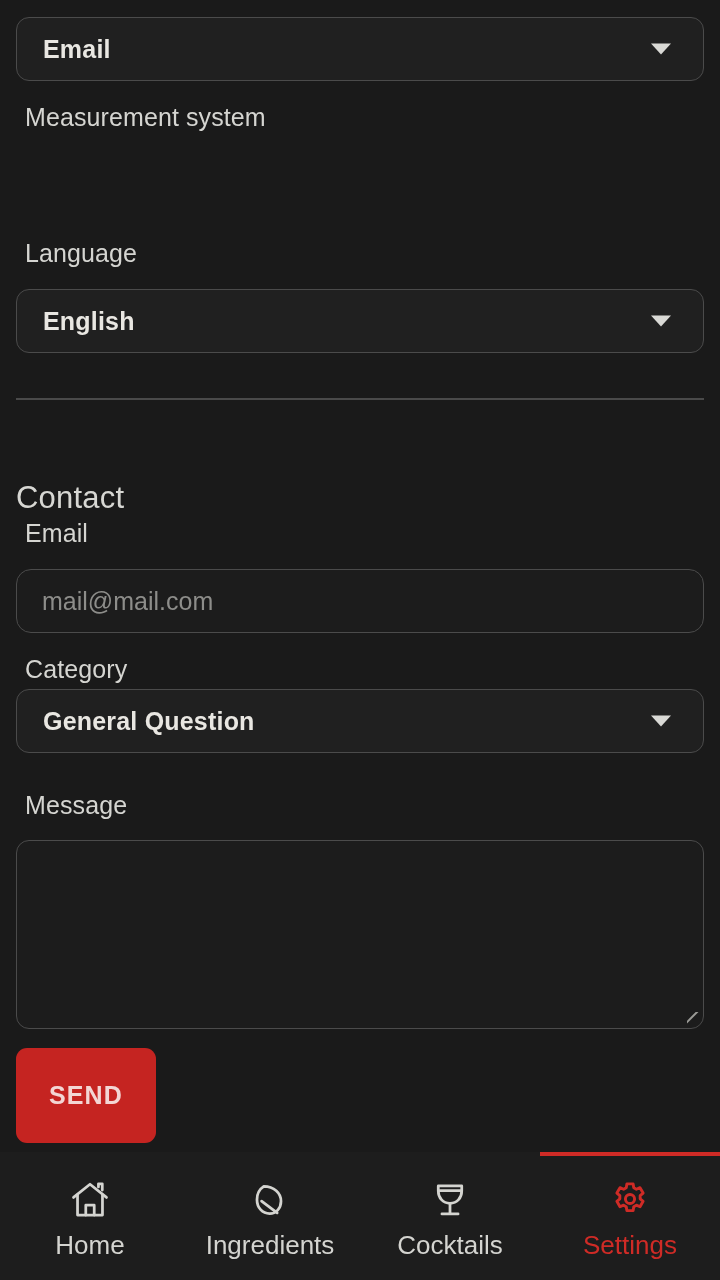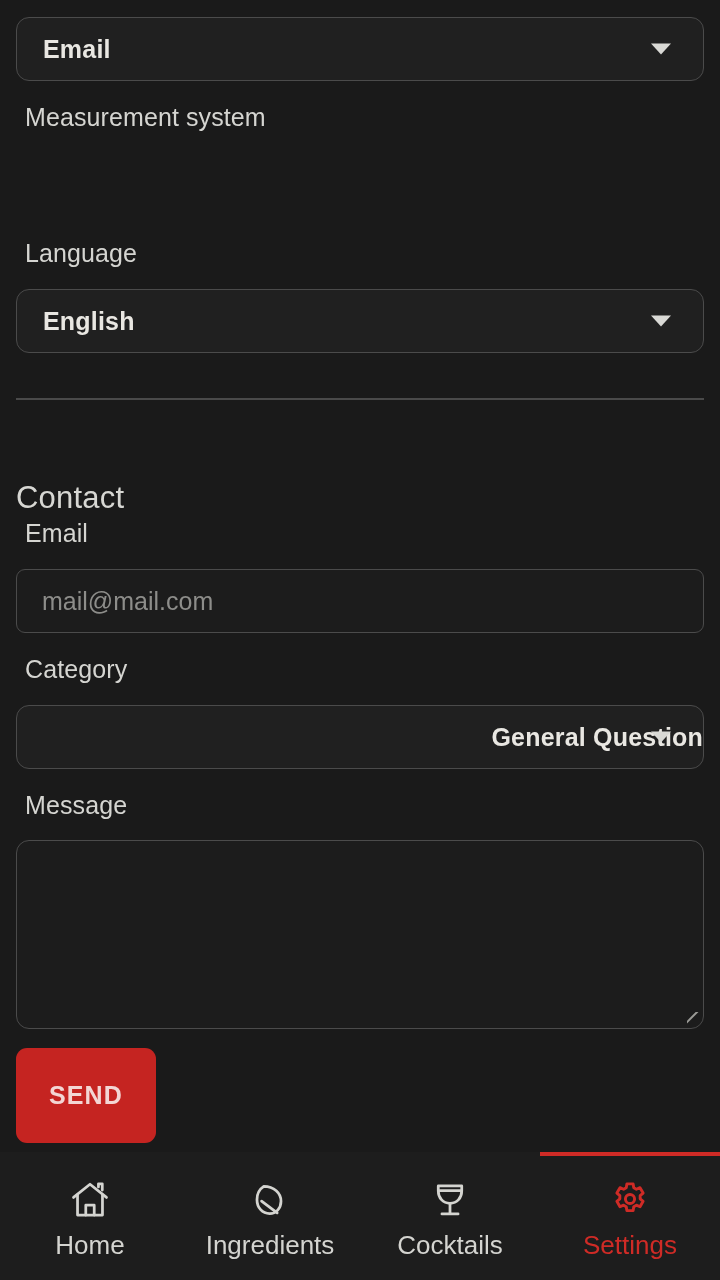--- a/index.html
+++ b/index.html
@@ -109,34 +109,34 @@
   #label-category { position: absolute; left: 25px; top: 654px; }
   #label-message  { position: absolute; left: 25px; top: 790px; }
 
   .text-input {
     position: absolute;
     left: 16px;
     width: 688px;
     height: 64px;
     top: 569px;
     border: 1px solid #4b4b4b;
-    border-radius: 9px;
+    border-radius: 15px;
     background: #1c1c1c;
     display: flex;
     align-items: center;
   }
 
   .input-placeholder {
     font-size: 25px;
     color: #8d8d8a;
     margin-left: 25px;
     font-weight: 400;
   }
 
-  #category-select { top: 705px; justify-content: flex-end; }
+  #category-select { top: 689px; }
 
   .textarea-box {
     position: absolute;
     left: 16px;
     top: 840px;
     width: 688px;
     height: 189px;
     border: 1px solid #4b4b4b;
     border-radius: 13px;
     background: #1c1c1c;

